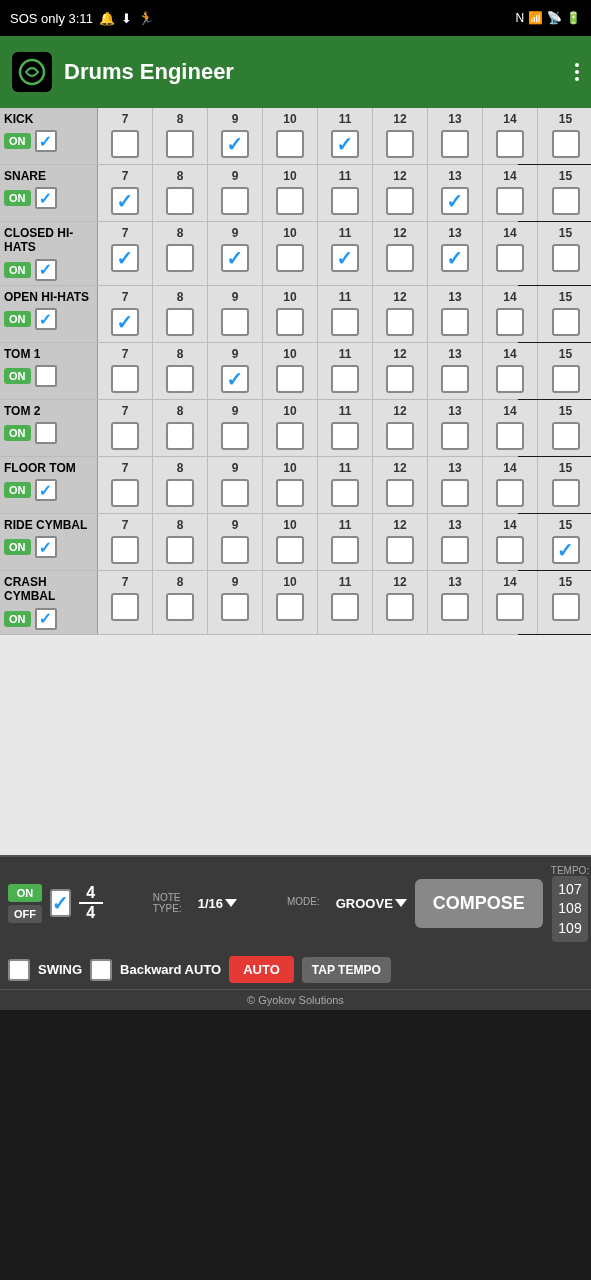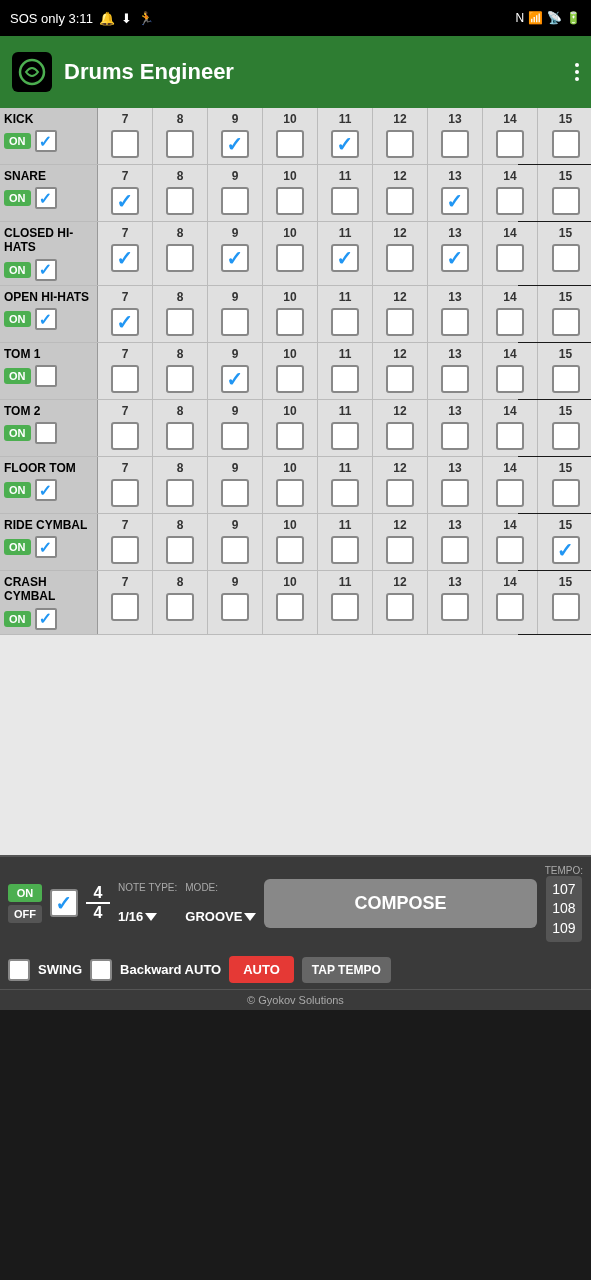--- a/index.html
+++ b/index.html
@@ -219,22 +219,22 @@
       flex-direction: column;
       align-items: center;
       color: #fff;
       font-size: 16px;
       font-weight: bold;
     }
     .time-sig-num { line-height: 1; }
     .time-sig-denom { line-height: 1; }
     .note-mode-block {
       display: flex;
-      flex-direction: column;
       gap: 16px;
+      margin-left: 42px;
     }
     .note-mode-label {
       color: #aaa;
       font-size: 10px;
       text-transform: uppercase;
     }
     .note-mode-value {
       display: flex;
       align-items: center;
       gap: 2px;

